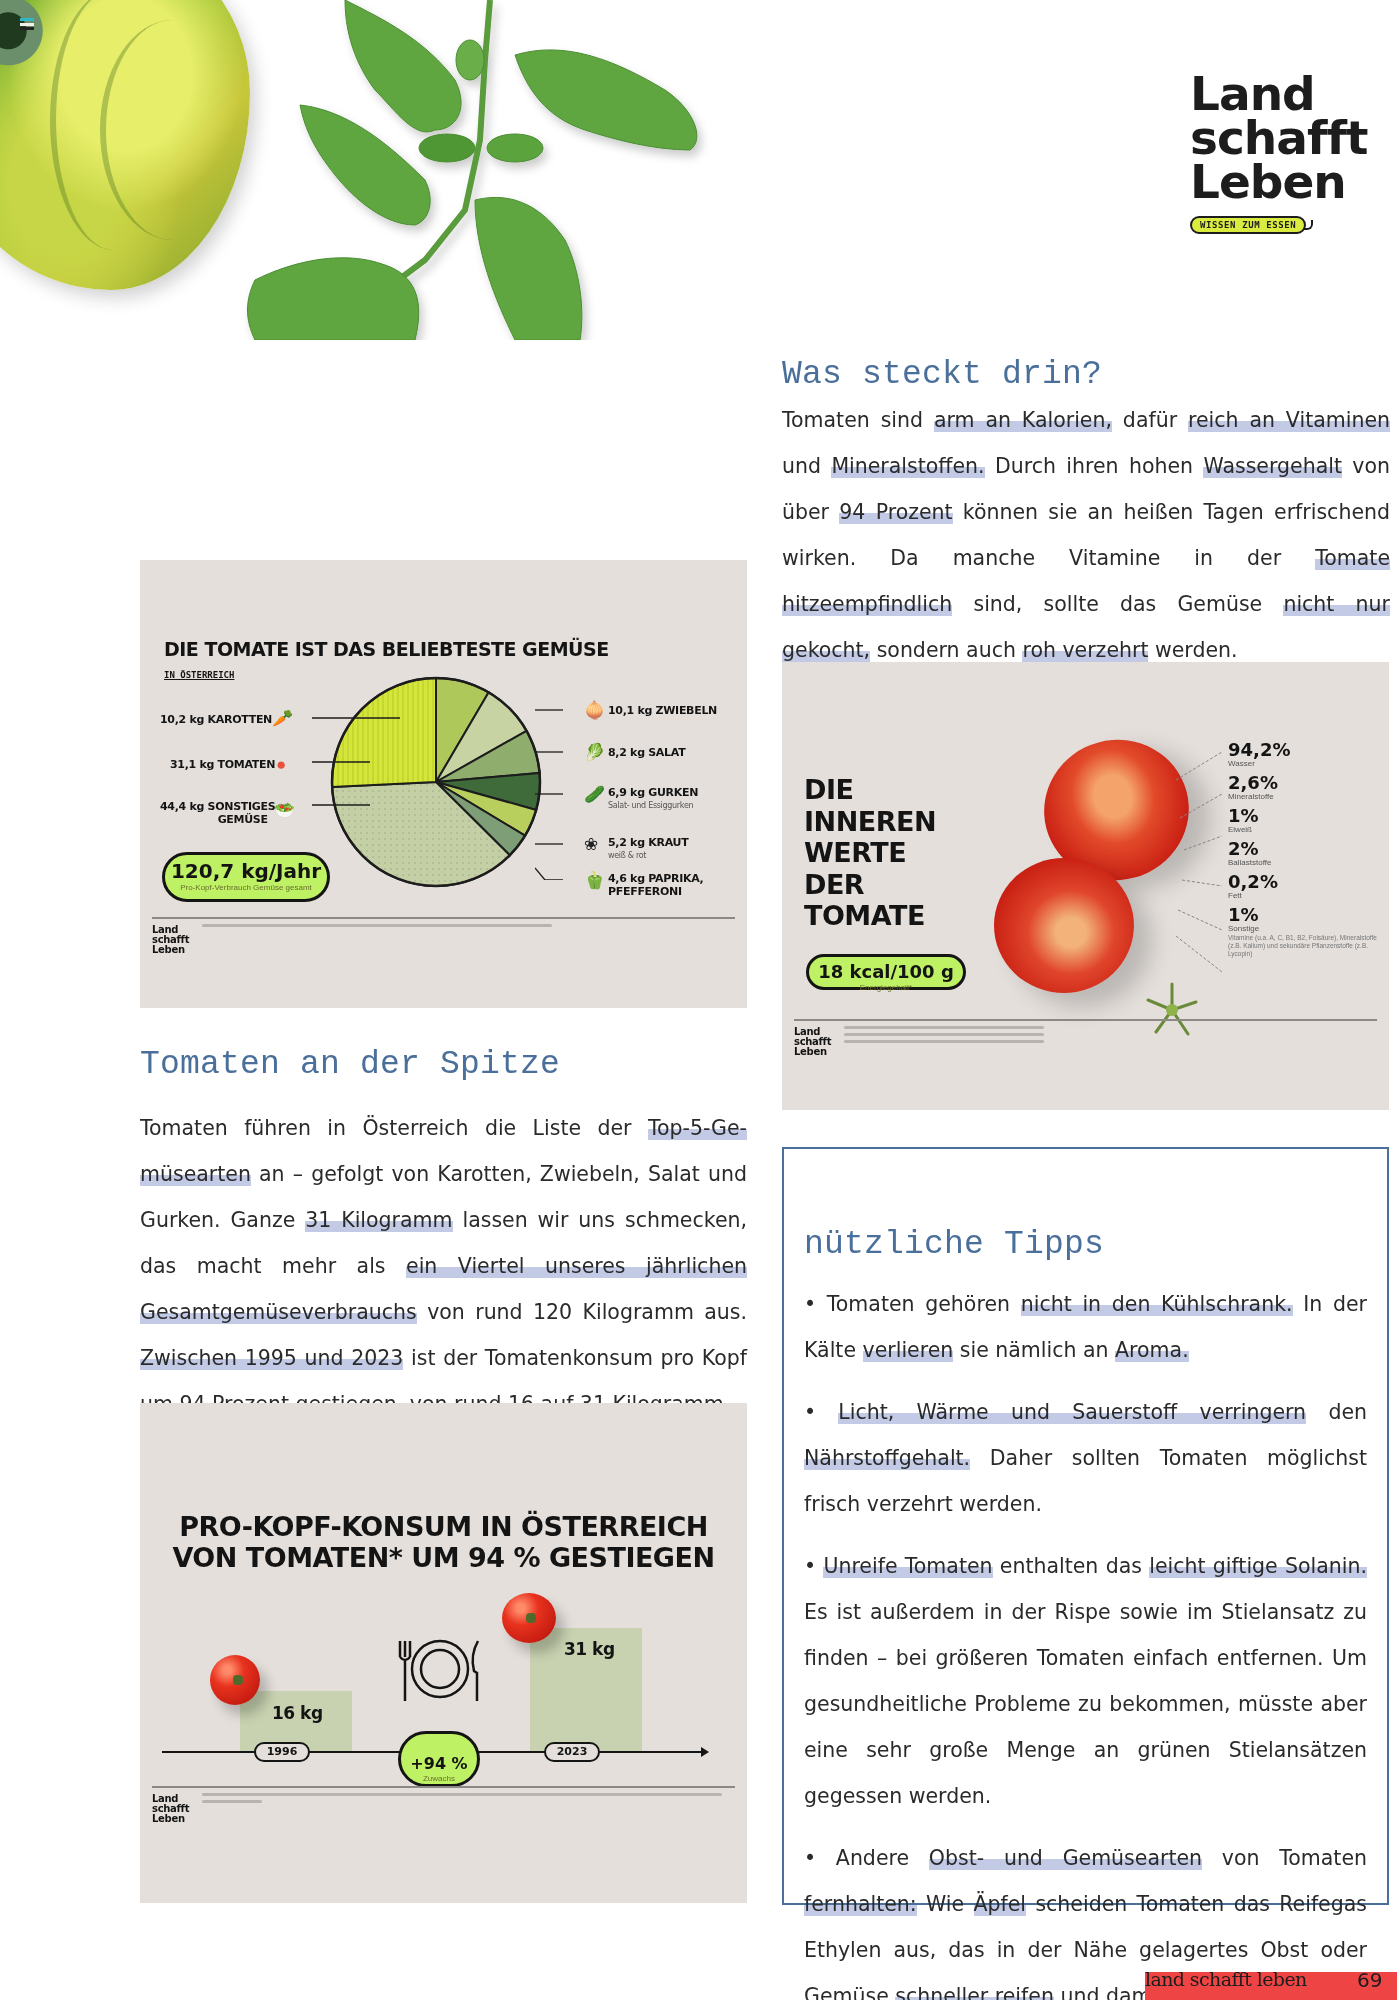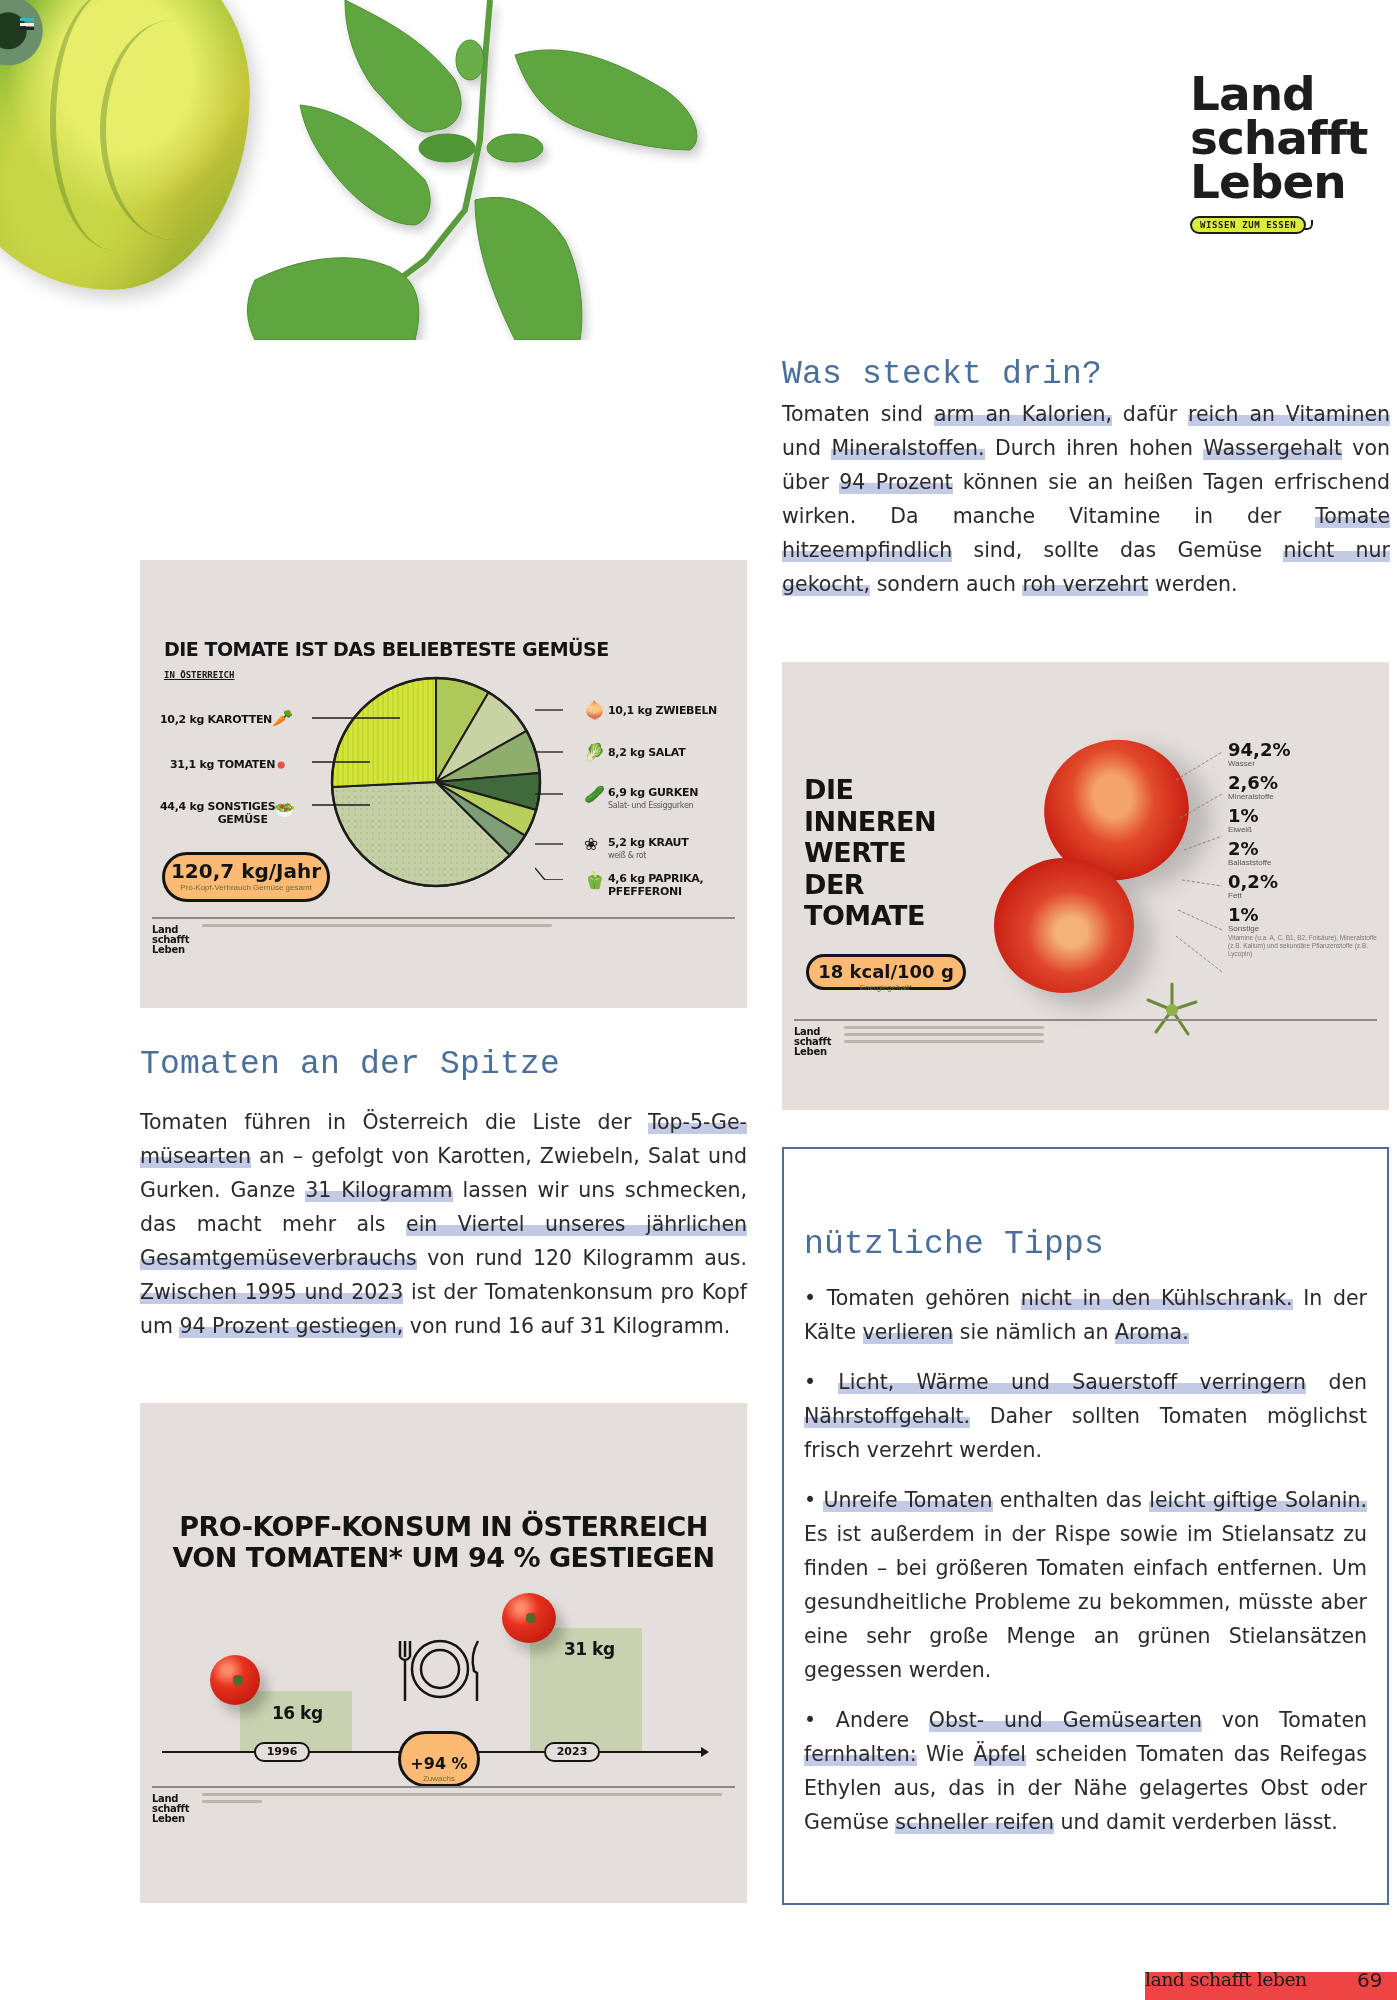--- a/index.html
+++ b/index.html
@@ -37,41 +37,41 @@
     .brand { position: absolute; left: 1190px; top: 72px; width: 200px; }
     .brand-word { font-family: "DejaVu Sans", sans-serif; font-weight: 700; font-size: 47px; line-height: 44px; letter-spacing: -1px; color: #1d1d1d; }
     .brand-tag {
       margin-top: 12px; display: inline-block; background: #d9ec3f; border: 2px solid #1d1d1d; border-radius: 9px;
       font-family: "DejaVu Sans Mono", monospace; font-size: 9px; font-weight: 700; padding: 2px 8px; letter-spacing: 0.6px; color: #1d1d1d; position: relative;
     }
     .brand-tag::after { content: ""; position: absolute; right: -9px; top: 2px; width: 8px; height: 8px; border-right: 2px solid #1d1d1d; border-bottom: 2px solid #1d1d1d; border-radius: 0 0 6px 0; }
 
     
     .section-title { color: #4a6f9a; font-weight: 400; font-family: Liberation Mono, monospace; letter-spacing: 0.2px; }
-    .body-text { font-family: "DejaVu Sans", sans-serif; font-size: 20.5px; line-height: 34px; color: #2a2a2a; text-align: justify; hyphens: manual; }
+    .body-text { font-family: "DejaVu Sans", sans-serif; font-size: 20.5px; line-height: 46px; color: #2a2a2a; text-align: justify; hyphens: manual; }
     .hl { background: linear-gradient(to bottom, transparent 0 55%, #c3cae6 55% 100%); }
 
     .sec-drin { position: absolute; left: 782px; top: 355px; width: 608px; }
     .sec-drin .section-title { font-size: 33px; line-height: 40px; margin-bottom: 2px; }
 
     .sec-spitze { position: absolute; left: 140px; top: 1043px; width: 607px; }
     .sec-spitze .section-title { font-size: 33px; line-height: 44px; margin-bottom: 18px; }
 
     .tips-box { position: absolute; left: 782px; top: 1147px; width: 607px; height: 758px; border: 2px solid #4a6f9a; padding: 18px 20px 0 20px; }
     .tips-box .section-title { font-size: 33px; line-height: 52px; margin-bottom: 10px; }
     .tips-box .body-text { margin-bottom: 16px; }
 
     
     .info { position: absolute; background: #e4dfdb; overflow: hidden; }
     .ig-title { font-family: "DejaVu Sans", sans-serif; font-weight: 700; color: #141414; letter-spacing: -0.5px; }
     .ig-mini-logo { font-family: "DejaVu Sans", sans-serif; font-weight: 700; font-size: 10px; line-height: 10px; color: #141414; letter-spacing: -0.3px; }
     .ig-foot { position: absolute; border-top: 2px solid #8c8884; }
     .ig-footlines { position: absolute; }
     .ig-footlines i { display: block; height: 3px; margin-bottom: 4px; background: #b9b3ae; border-radius: 2px; }
-    .pill { background: #fdba74; border: 3px solid #141414; border-radius: 30px; text-align: center; }
+    .pill { background: #bef264; border: 3px solid #141414; border-radius: 30px; text-align: center; }
     .pill-main { font-family: "DejaVu Sans", sans-serif; font-weight: 700; color: #141414; }
     .pill-sub { font-size: 8px; color: #6a6f2e; }
 
     
     .ig-pie { left: 140px; top: 560px; width: 607px; height: 448px; }
     .ig-pie .ig-title { position: absolute; left: 24px; top: 78px; font-size: 19px; }
     .ig-pie .ig-sub { position: absolute; left: 24px; top: 110px; font-family: "DejaVu Sans Mono", monospace; font-size: 9px; font-weight: 700; text-decoration: underline; color: #141414; }
     .pie-svg { position: absolute; left: 186px; top: 112px; }
     .pie-label { position: absolute; font-family: "DejaVu Sans", sans-serif; font-weight: 700; font-size: 11px; color: #141414; letter-spacing: -0.3px; white-space: nowrap; line-height: 13px; }
     .pie-label small { display: block; font-weight: 400; font-size: 8px; color: #555; }

